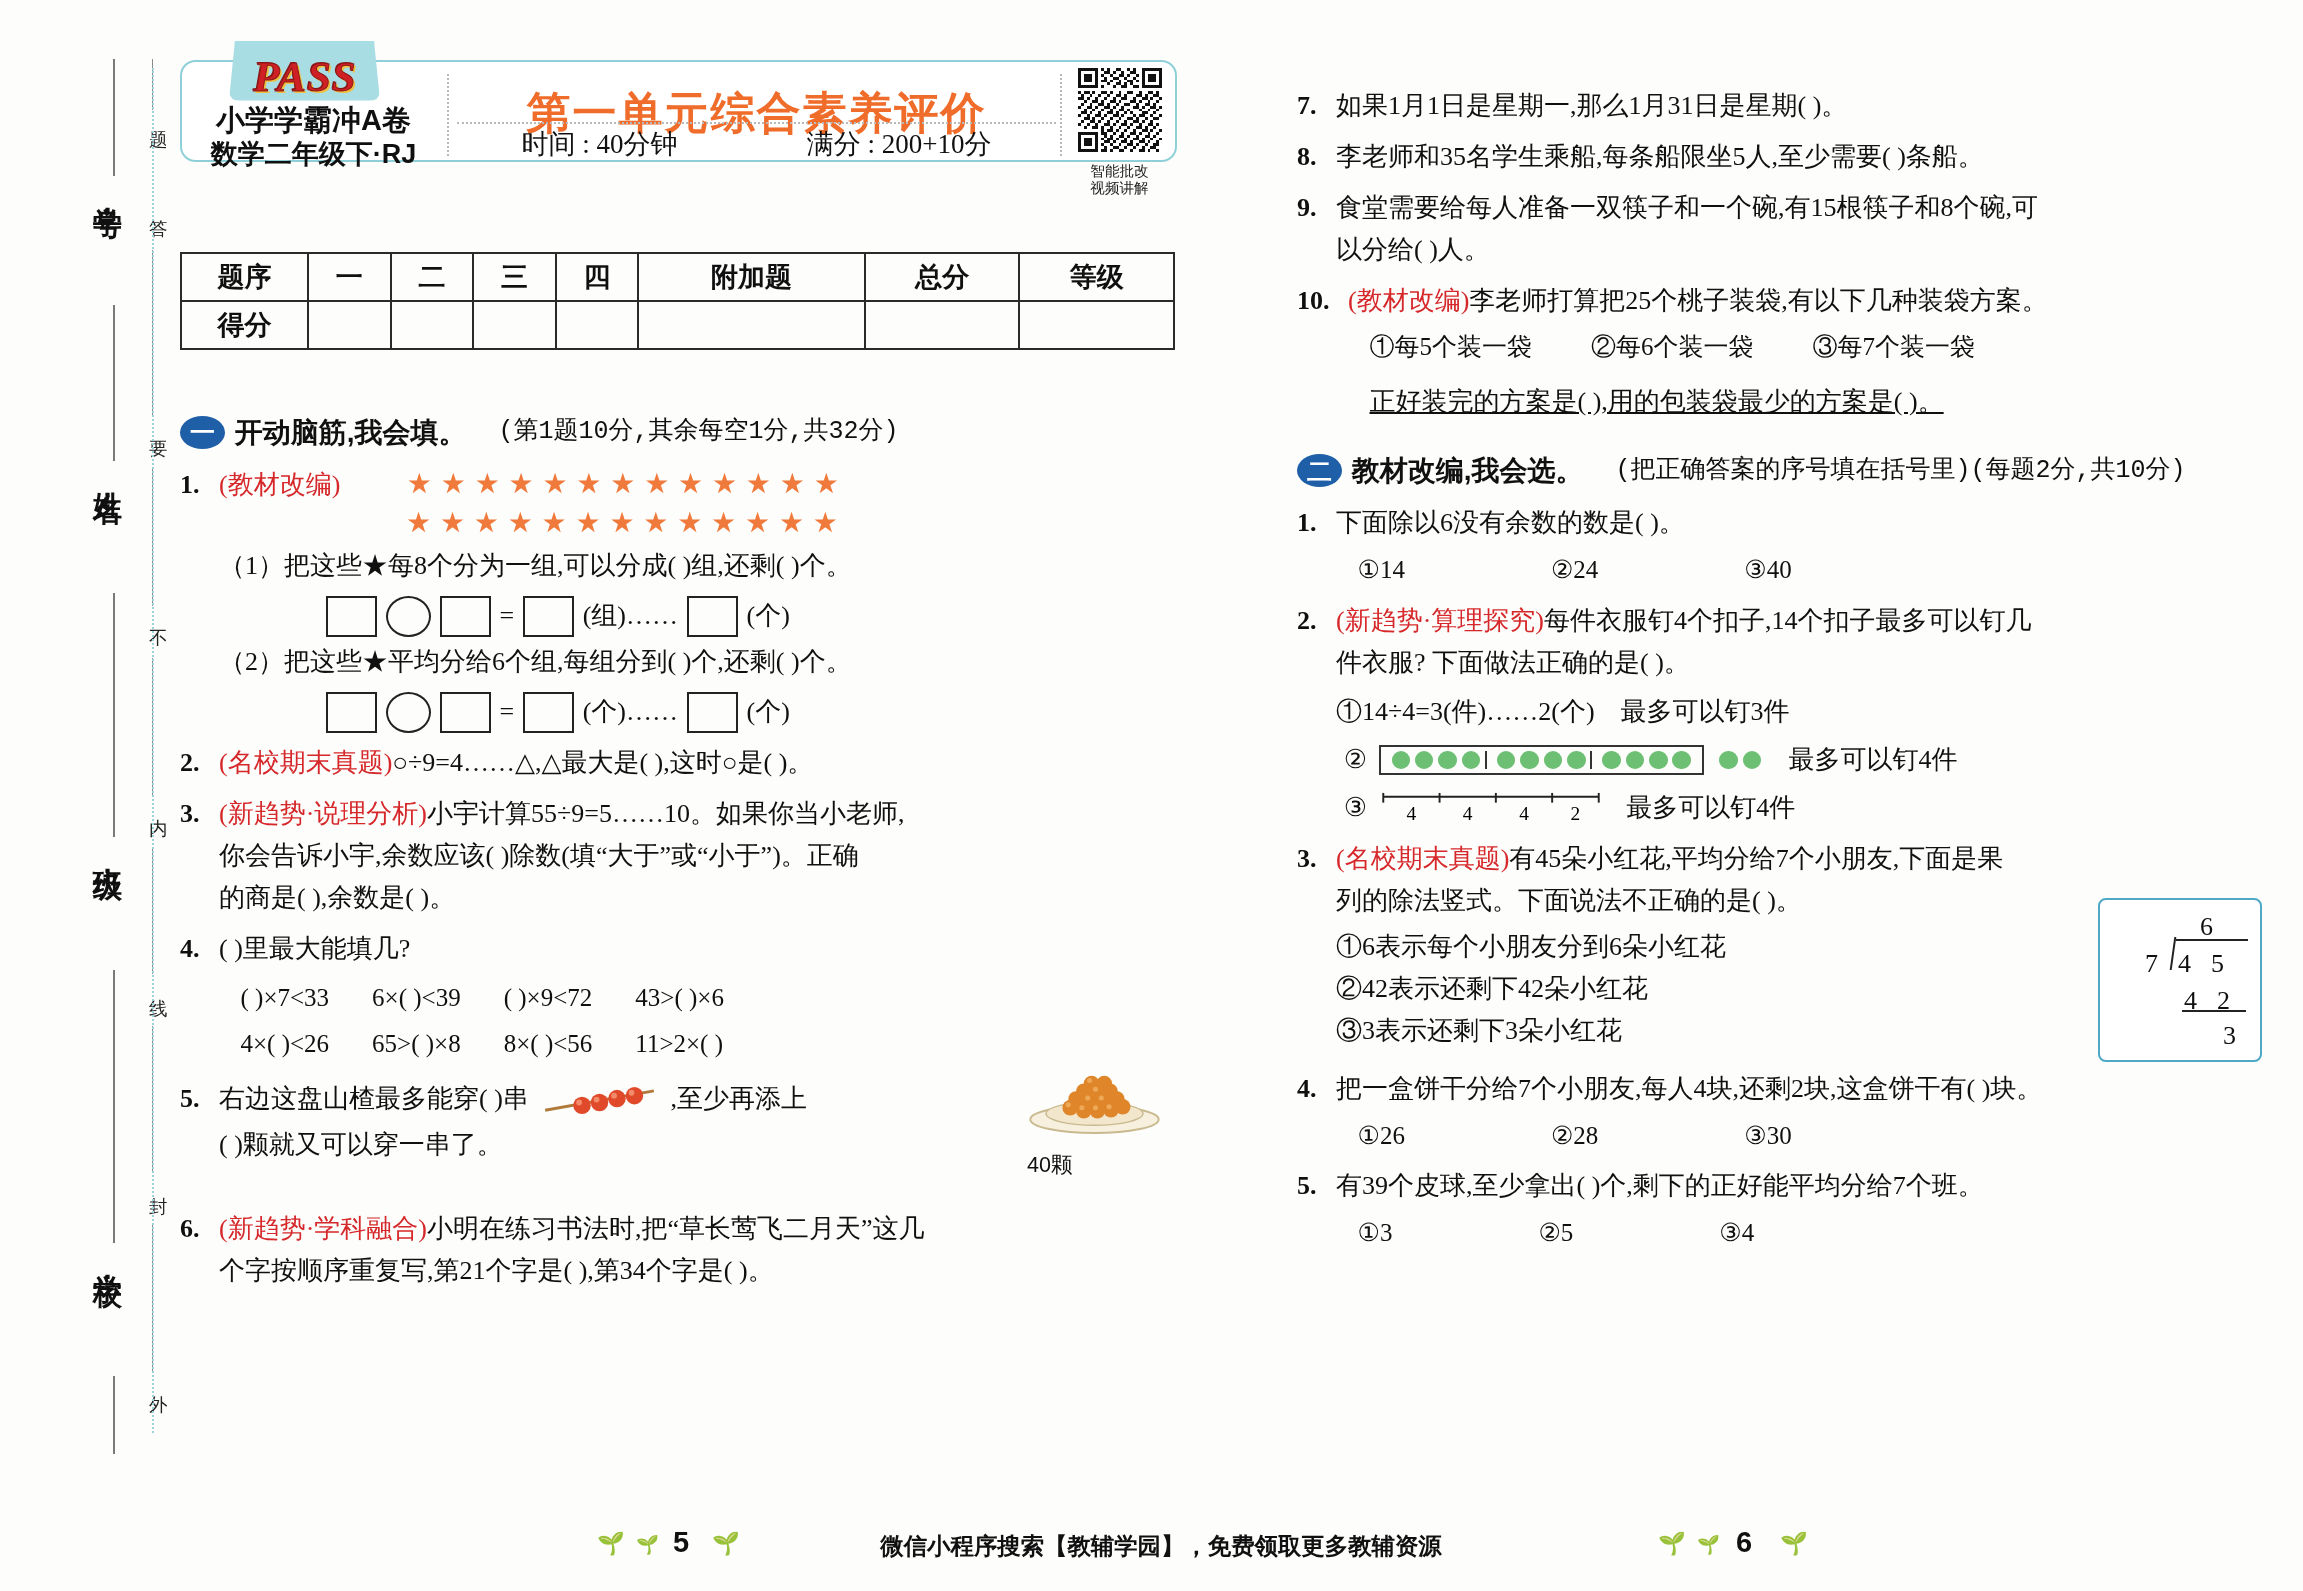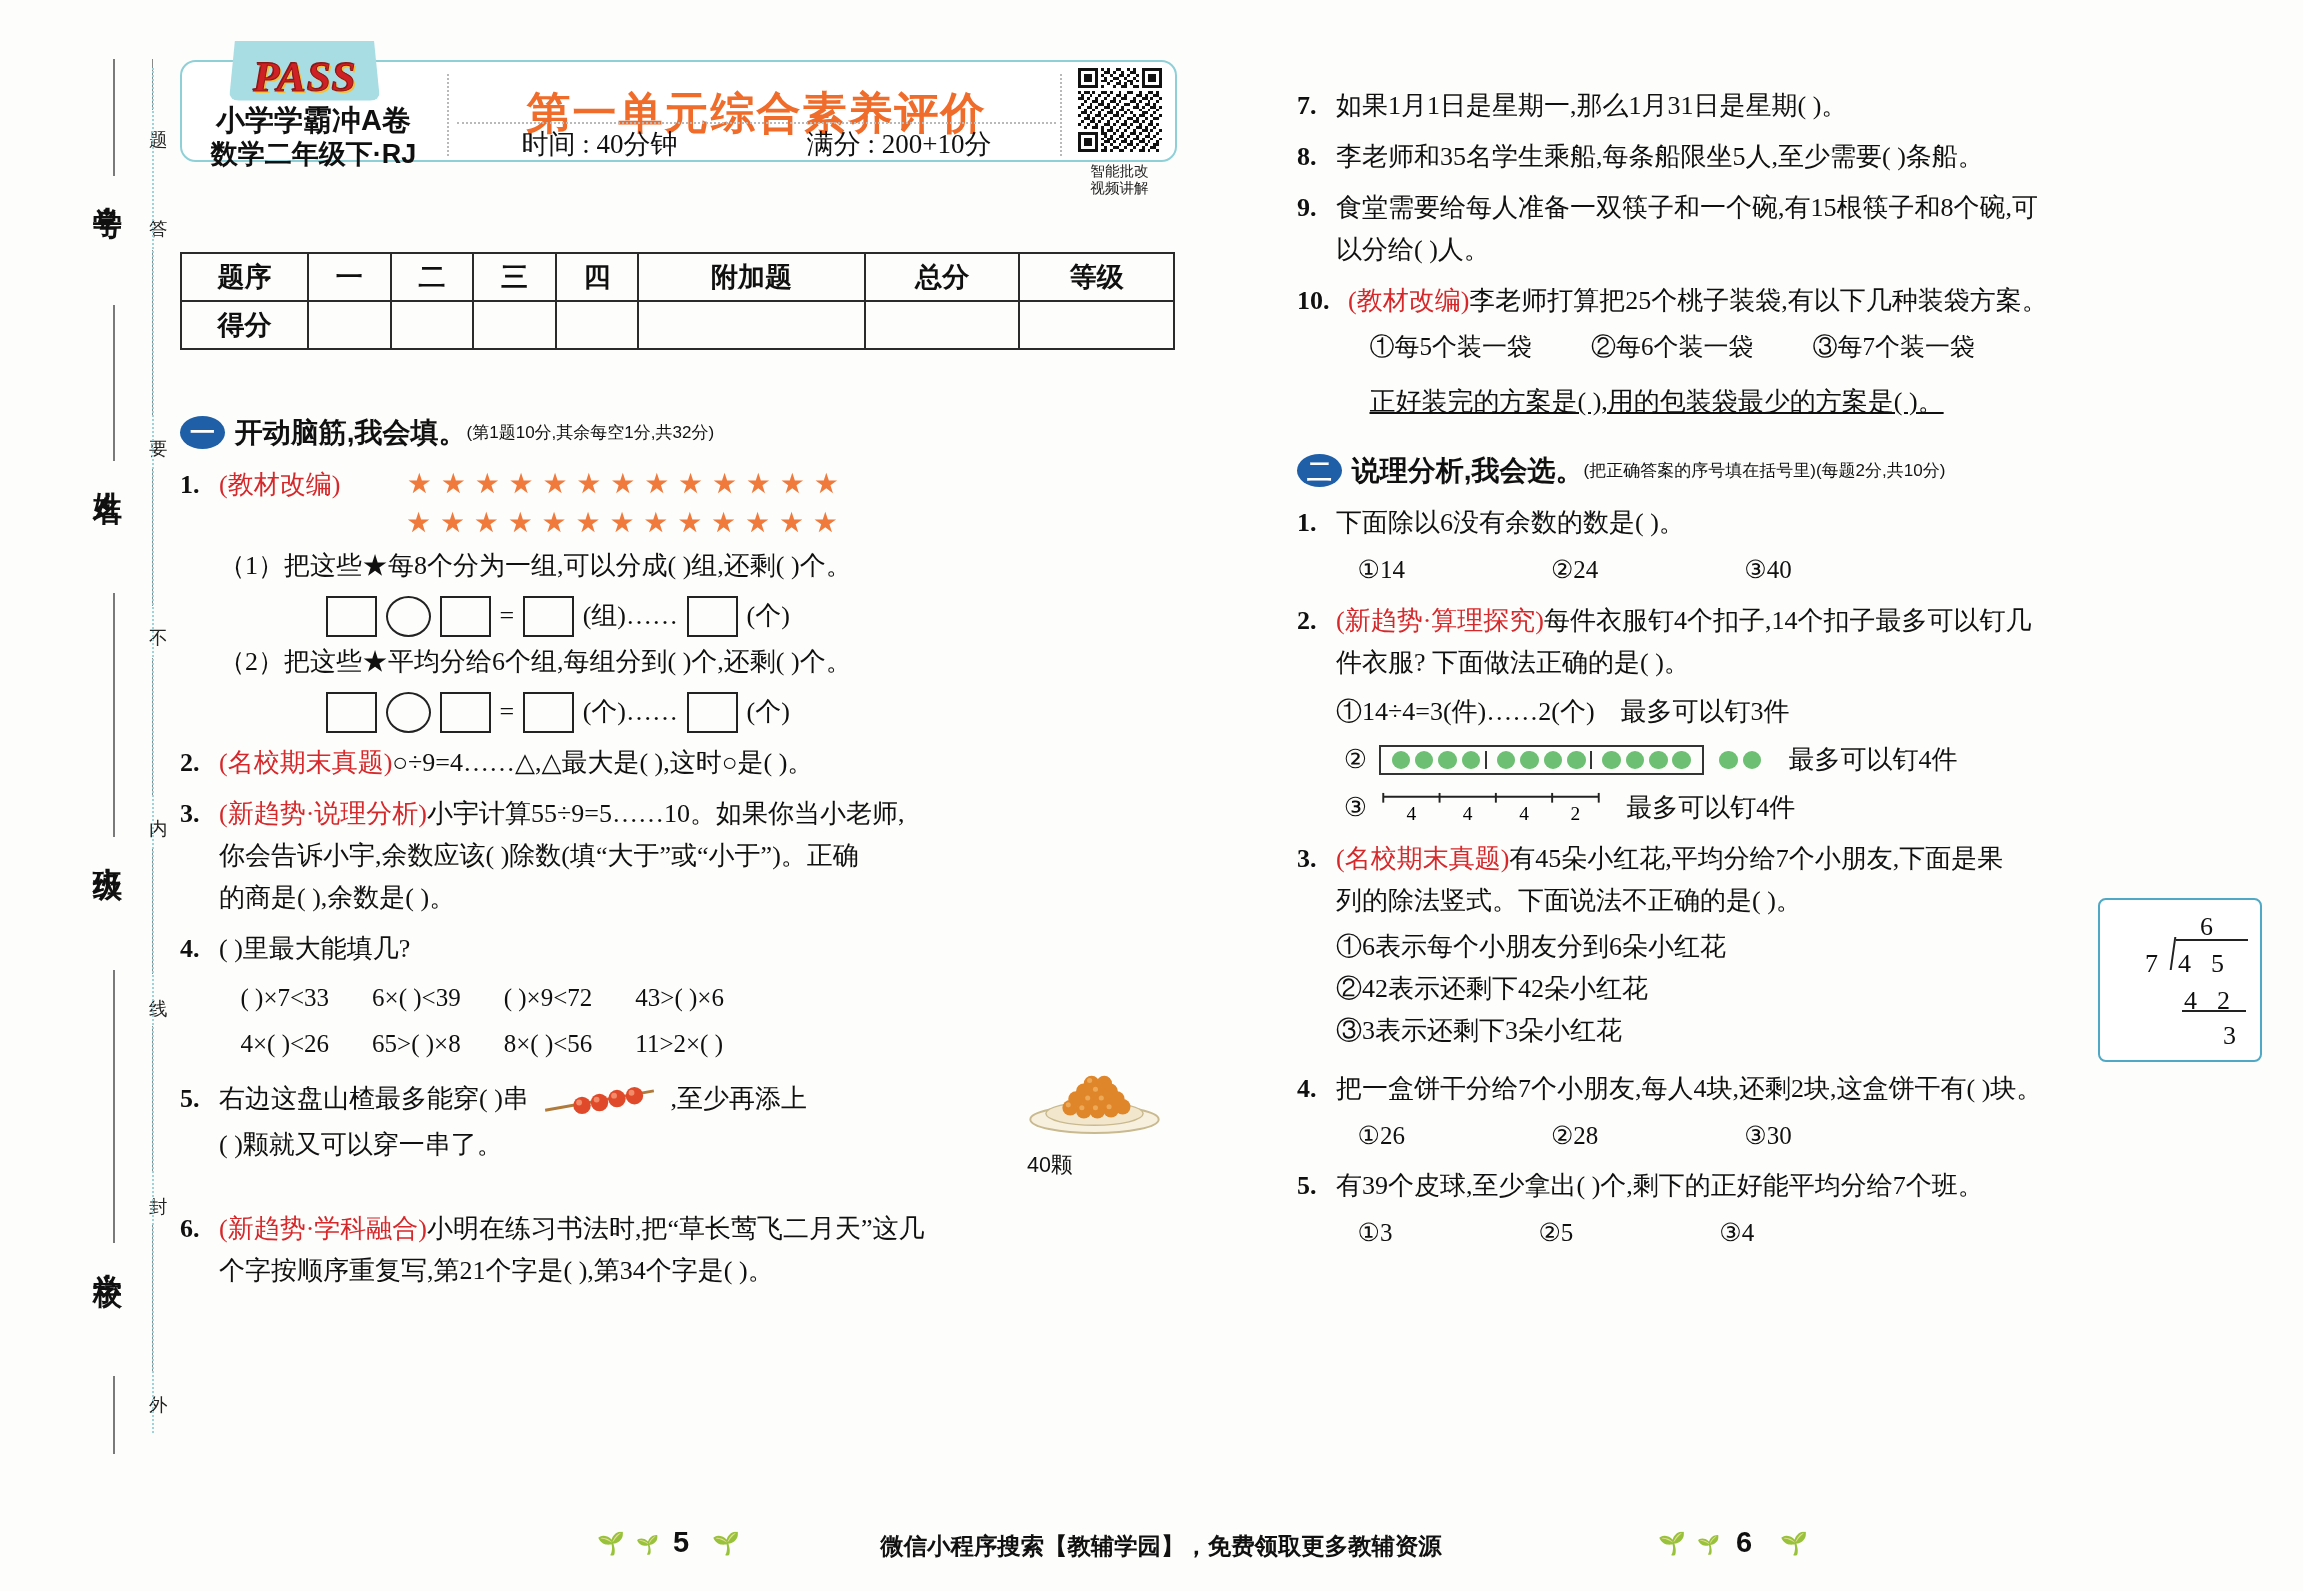--- a/index.html
+++ b/index.html
@@ -98,21 +98,21 @@
 
   .sec-head { display:flex; align-items:center; margin:0 0 5.9px 0; }
   .sec-num {
     width:45px; height:33px; border-radius:50%;
     background:#1f5fa8; color:#fff; font-weight:700;
     display:flex; align-items:center; justify-content:center;
     font-size:25px; margin-right:9.8px; flex:none;
     font-family:"Liberation Sans",sans-serif;
   }
   .sec-title { font-weight:700; font-size:28px; font-family:"Liberation Sans",sans-serif; }
-  .sec-sub { font-size:17px; font-weight:400; font-family:Liberation Sans, sans-serif; }
+  .sec-sub { font-size:25px; font-weight:400; font-family:Liberation Mono, monospace;margin-left:32px; }
 
   .q { margin:8.8px 0 0 0; display:flex; }
   .qn { flex:none; min-width:39px; font-weight:700; }
   .qb { flex:1; }
   .red { color:#d6282b; }
   .indent { margin-left:39px; }
 
   .stars { color:#f07a3c; font-size:28px; letter-spacing:8.8px; line-height:1.18; }
 
   
@@ -649,21 +649,21 @@
           <span>①每5个装一袋</span>
           <span>②每6个装一袋</span>
           <span>③每7个装一袋</span>
         </div>
         <div style="margin-top:14px; margin-left:21.5px;text-decoration:underline;">正好装完的方案是(        ),用的包装袋最少的方案是(        )。</div>
       </span>
     </div>
 
     <div class="sec-head" style="margin-top:25px;">
       <span class="sec-num">二</span>
-      <span class="sec-title">说理分析,我会选。</span>
+      <span class="sec-title">教材改编,我会选。</span>
       <span class="sec-sub">(把正确答案的序号填在括号里)(每题2分,共10分)</span>
     </div>
 
     <div class="q">
       <span class="qn">1.</span>
       <span class="qb">
         <span>下面除以6没有余数的数是(        )。</span>
         <div class="nums-row" style="margin-top:5.9px; gap:146px;">
           <span>①14</span>
           <span>②24</span>

